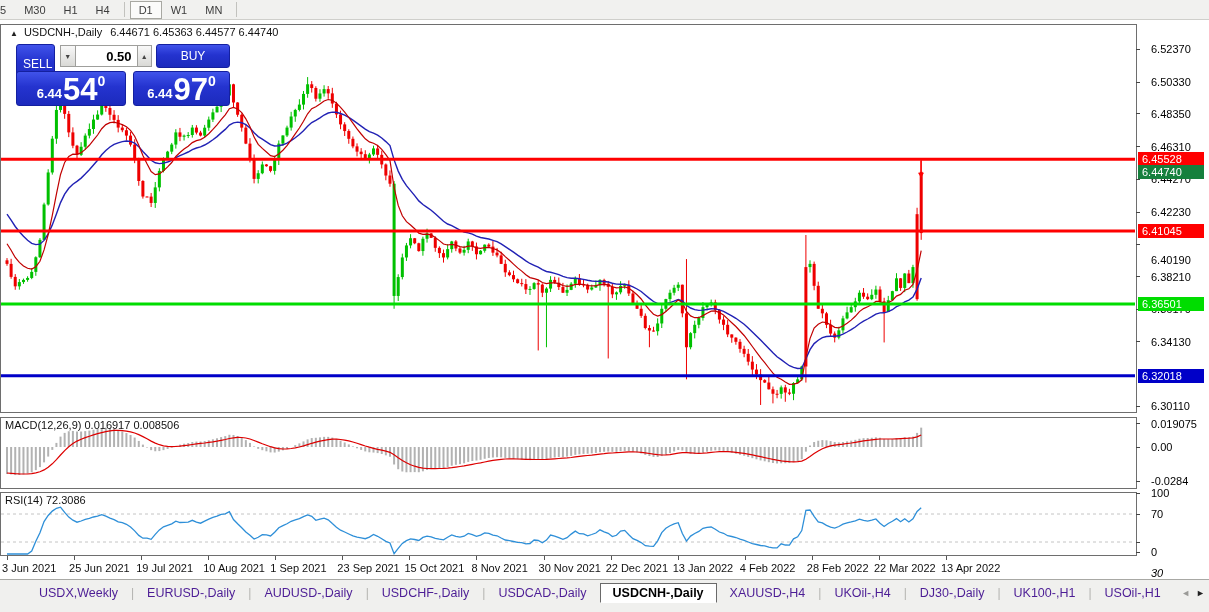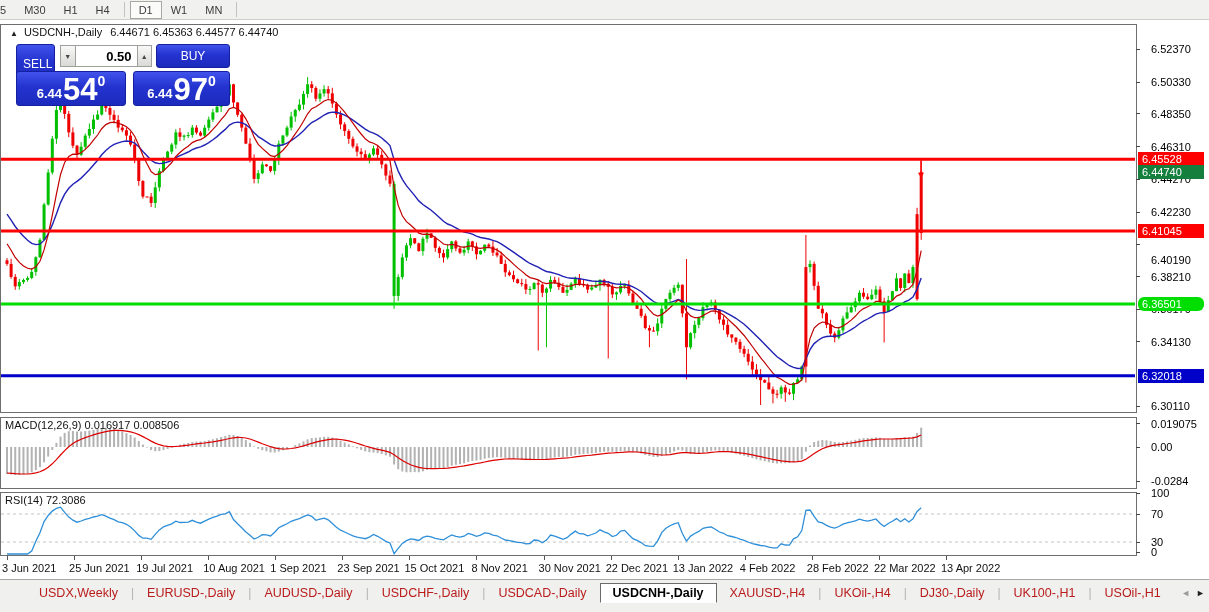--- a/index.html
+++ b/index.html
@@ -59,21 +59,21 @@
   #sell-price{left:0;width:110px;}
   #buy-price{left:117px;width:97px;}
   .price-box .pp{font-size:13px;font-weight:bold;margin:0 1px 3px 0;}
   .price-box .pb{font-size:31px;font-weight:bold;line-height:29px;}
   .price-box .ps{font-size:14px;font-weight:bold;align-self:flex-start;margin-top:1px;}
 
   
   #tabbar{position:absolute;left:0;top:579px;width:1209px;height:33px;background:#f0f0ee;
     border-top:1px solid #a8a8a4;box-sizing:border-box;z-index:5;overflow:hidden;}
   #tabs{display:flex;align-items:center;height:25px;padding-left:26px;}
-  .tab{font-size:12.5px;color:#b91c1c;padding:3px 13px;white-space:nowrap;cursor:pointer;}
+  .tab{font-size:12.5px;color:#4c1d95;padding:3px 13px;white-space:nowrap;cursor:pointer;}
   .tab.active{background:#fff;border:1px solid #6a6a6a;border-bottom-color:#fff;color:#000;font-weight:bold;
     padding:2px 12px;}
   .tab-sep{color:#b3b3b0;font-size:12px;}
   #tab-arrows{position:absolute;right:0;top:0;height:25px;width:40px;background:#f0f0ee;display:flex;
     align-items:center;justify-content:flex-end;padding-right:4px;box-sizing:border-box;gap:6px;}
   #tab-arrows .arr{font-size:9px;cursor:pointer;}
   #arr-left{color:#9a9a97;}
   #arr-right{color:#222;}
 </style>
 </head>
@@ -852,26 +852,26 @@
       <div class="axis-label" style="top: 417.99px;">0.019075</div>
       <div class="axis-tick" style="top: 446.5px;"></div>
       <div class="axis-label" style="top: 441px;">0.00</div>
       <div class="axis-tick" style="top: 480.758px;"></div>
       <div class="axis-label" style="top: 475.258px;">-0.0284</div>
       <div class="axis-tick" style="top: 492.5px;"></div>
       <div class="axis-label" style="top: 487px;">100</div>
       <div class="axis-tick" style="top: 513.5px;"></div>
       <div class="axis-label" style="top: 508px;">70</div>
       <div class="axis-tick" style="top: 541.5px;"></div>
-      <div class="axis-label" style="top: 536px;">30</div>
+      <div class="axis-label" style="top: 567px; font-style: italic;">30</div>
       <div class="axis-tick" style="top: 551.5px;"></div>
       <div class="axis-label" style="top: 546px;">0</div>
       <div class="price-badge" style="top: 152.204px; background: rgb(255, 0, 0);">6.45528</div>
       <div class="price-badge" style="top: 224.087px; background: rgb(255, 0, 0);">6.41045</div>
-      <div class="price-badge" style="top: 296.949px; background: rgb(0, 221, 0); border-radius: 6px;">6.36501</div>
+      <div class="price-badge" style="top: 296.949px; background: rgb(0, 221, 0);">6.36501</div>
       <div class="price-badge" style="top: 368.832px; background: rgb(0, 0, 200);">6.32018</div>
       <div class="price-badge" style="top: 164.839px; background: #15803d;">6.44740</div>
     </div>
   <div id="date-axis">
       <div class="date-tick" style="left: 7px;"></div>
       <div class="date-label" style="left: 2px;">3 Jun 2021</div>
       <div class="date-tick" style="left: 74.07px;"></div>
       <div class="date-label" style="left: 69.07px;">25 Jun 2021</div>
       <div class="date-tick" style="left: 141.14px;"></div>
       <div class="date-label" style="left: 136.14px;">19 Jul 2021</div>

